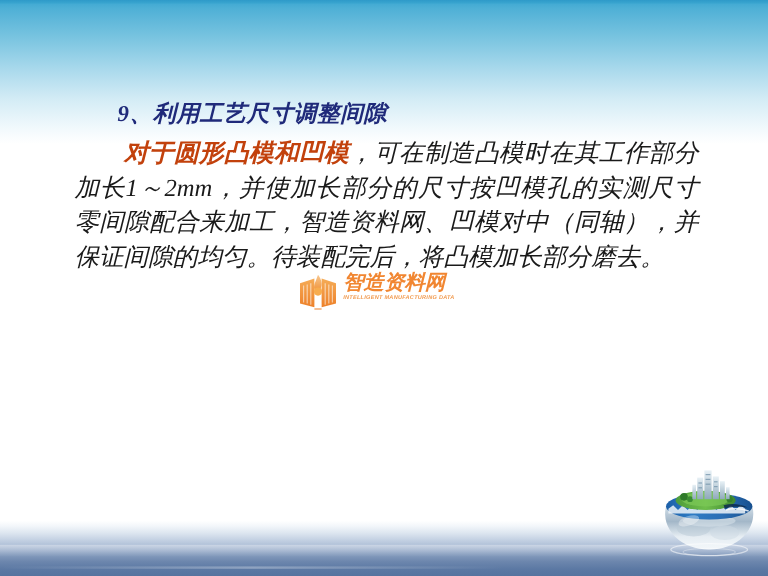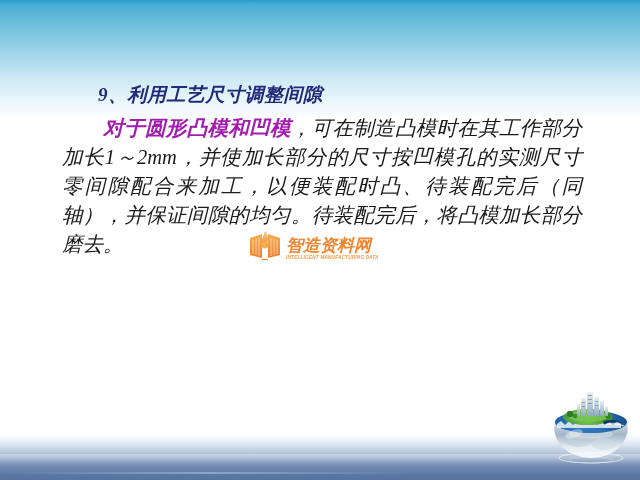--- a/index.html
+++ b/index.html
@@ -106,33 +106,33 @@
     line-height: 29px;
     color: #1a1a1a;
     text-align: justify;
     text-justify: inter-character;
   }
   .indent {
     display: inline-block;
     width: 41px;
   }
   .hl-green {
-    color: #a21caf;
+    color: #c2410c;
     font-weight: bold;
   }
 
   
   .watermark {
     position: absolute;
     left: 248px;
     top: 227px;
     width: 140px;
     height: 34px;
     display: flex;
-    align-items: flex-end;
+    align-items: flex-start;
     opacity: 0.92;
     pointer-events: none;
   }
   .wm-logo {
     width: 34px;
     height: 32px;
     flex: 0 0 34px;
     margin-right: 4px;
     position: relative;
   }
@@ -181,21 +181,21 @@
 
   <div class="water"></div>
   <div class="water-sheen"></div>
   <div class="water-streak"></div>
 
   <div class="content">
 
     <div class="heading">9、利用工艺尺寸调整间隙</div>
 
     <div class="body-text">
-      <span class="indent"></span><span class="hl-green">对于圆形凸模和凹模</span><span>，可在制造凸模时在其工作部分加长1～2mm，并使加长部分的尺寸按凹模孔的实测尺寸零间隙配合来加工，以便装配时凸、待装配完后（同轴），并保证间隙的均匀。待装配完后，将凸模加长部分磨去。</span>
+      <span class="indent"></span><span class="hl-green">对于圆形凸模和凹模</span><span>，可在制造凸模时在其工作部分加长1～2mm，并使加长部分的尺寸按凹模孔的实测尺寸零间隙配合来加工，智造资料网、凹模对中（同轴），并保证间隙的均匀。待装配完后，将凸模加长部分磨去。</span>
     </div>
 
   </div>
 
   <div class="watermark">
     <div class="wm-logo">
       <svg width="34" height="32" viewBox="0 0 34 32">
         <defs>
           <linearGradient id="wmA" x1="0" y1="0" x2="0" y2="1">
             <stop offset="0%" stop-color="#f5a64a"></stop>

